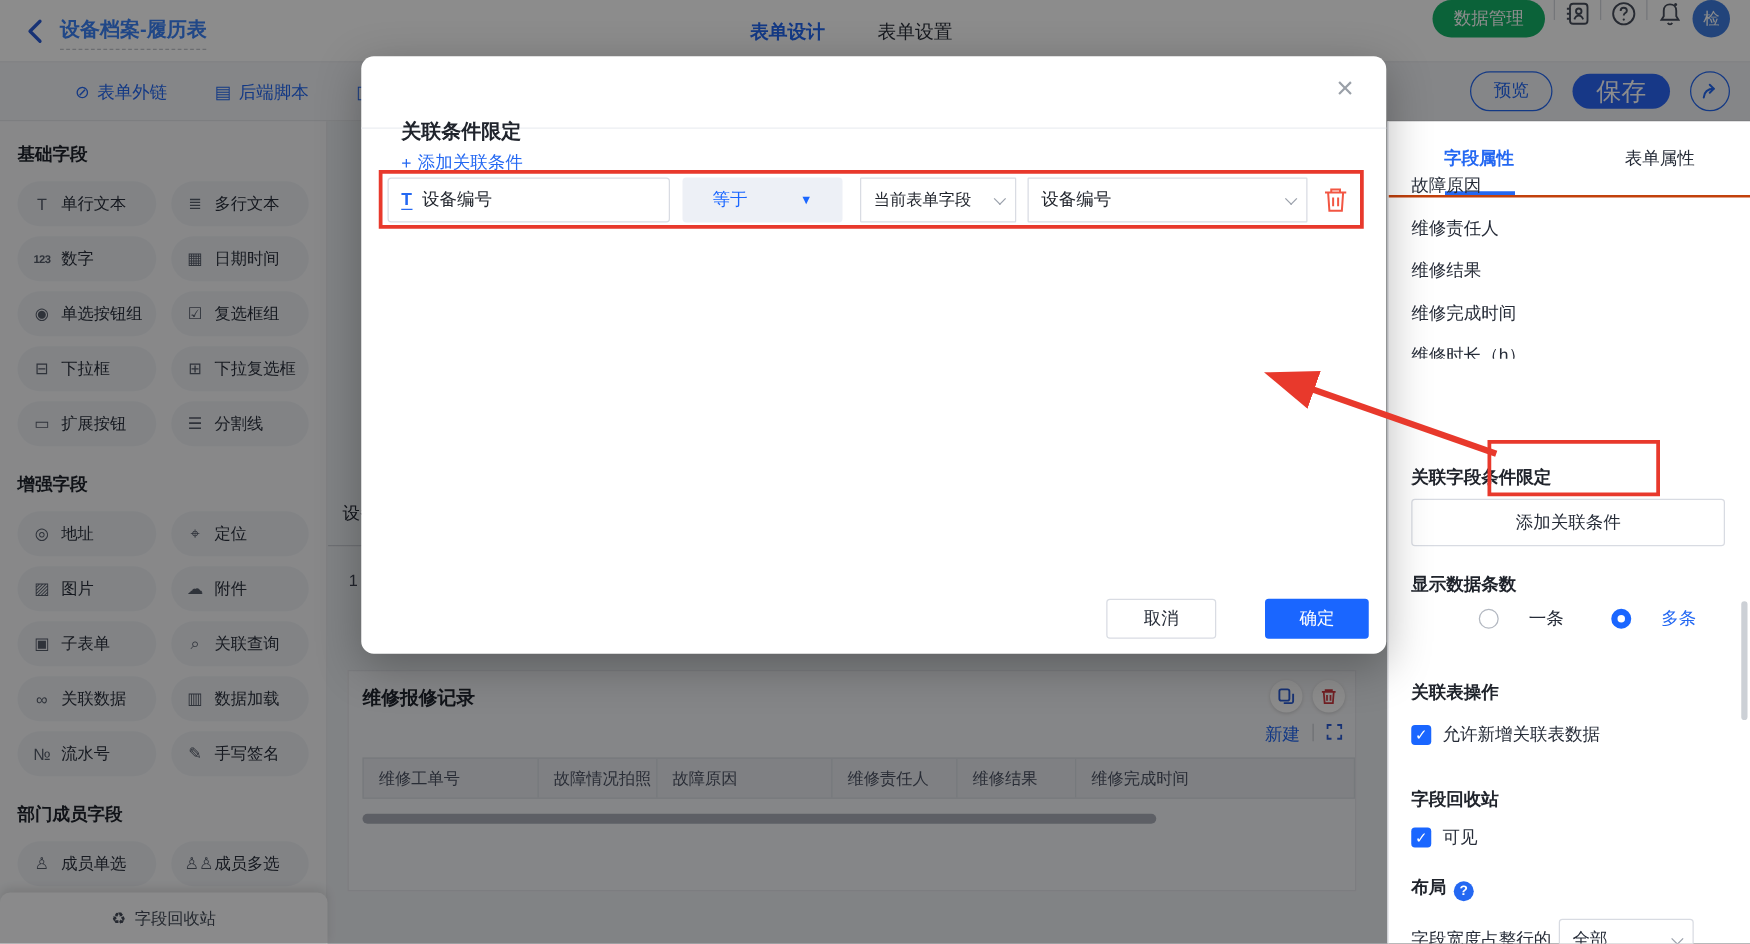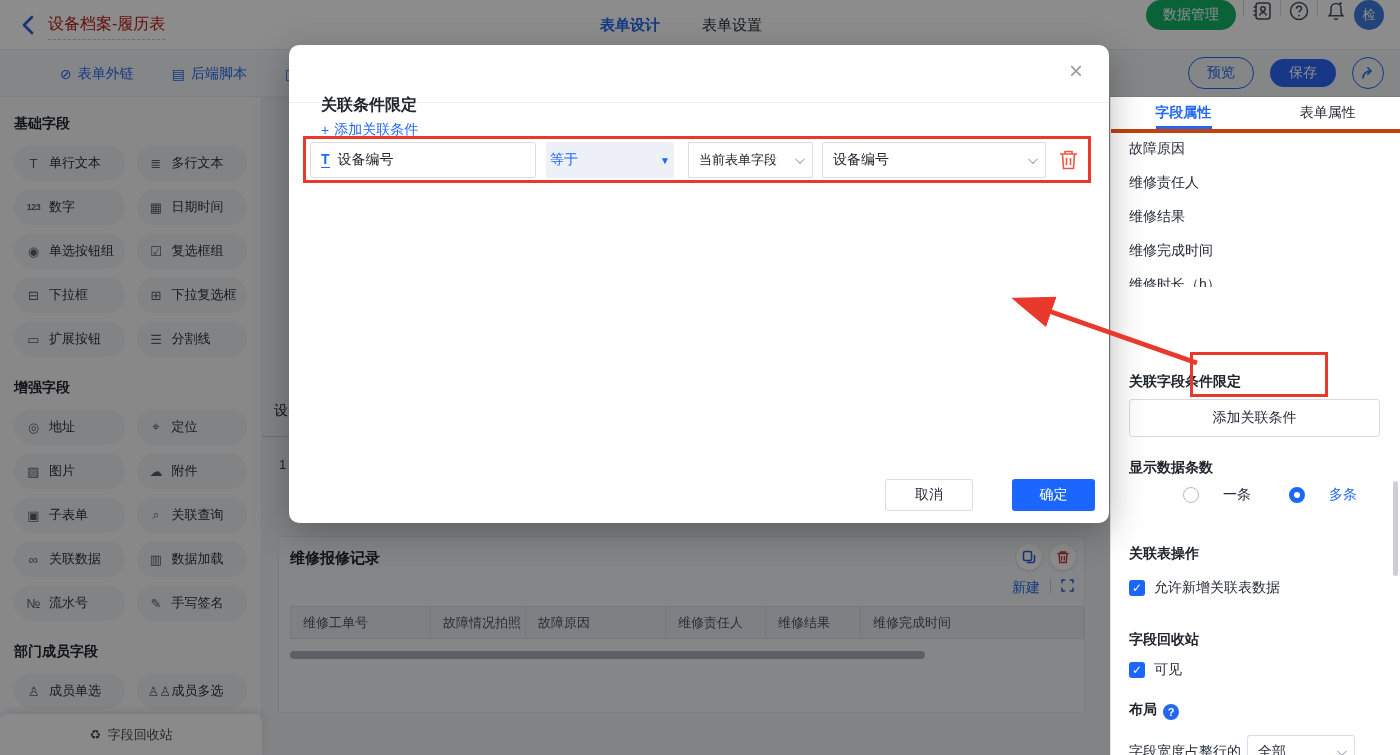--- a/index.html
+++ b/index.html
@@ -2,38 +2,38 @@
 <html><head>
 <meta charset="utf-8">
 <style>
   * { margin:0; padding:0; box-sizing:border-box; }
   body { font-family:"Liberation Sans","DejaVu Sans",sans-serif; background:#333; }
   .app { position:relative; width:1400px; height:755px; background:#eef0f3; overflow:hidden; }
 
   
   .hdr { position:absolute; top:0; left:0; right:0; height:50px; background:#fff; border-bottom:1px solid #e8eaee; z-index:10; }
   .hdr-back { position:absolute; left:18px; top:14px; width:22px; height:22px; cursor:pointer; }
-  .hdr-title { position:absolute; left:48px; top:14px; font-size:16px; font-weight:400; color:#b91c1c; border-bottom:1px dashed #c3c7cd; padding-bottom:4px; }
+  .hdr-title { position:absolute; left:48px; top:14px; font-size:16px; font-weight:700; color:#3b82f6; border-bottom:1px dashed #c3c7cd; padding-bottom:4px; }
   .hdr-tabs { position:absolute; left:600px; top:0; height:50px; display:flex; gap:42px; align-items:center; }
   .hdr-tab { font-size:15px; color:#2b303a; cursor:pointer; }
   .hdr-tab.active { color:#2468f2; font-weight:600; }
   .hdr-right { position:absolute; right:16px; top:0; height:50px; display:flex; align-items:flex-start; gap:7px; }
   .pill-green { height:30px; padding:0 17px; border-radius:15px; background:#15b368; color:#fff; font-size:14px; display:flex; align-items:center; cursor:pointer; }
   .hdr-div { width:1px; height:16px; background:#d4d7dd; }
   .hdr-ic { width:22px; height:22px; color:#474e5b; cursor:pointer; }
   .avatar { width:30px; height:30px; border-radius:50%; background:#3f7de0; color:#fff; font-size:13px; display:flex; align-items:center; justify-content:center; cursor:pointer; }
 
   
   .tb { position:absolute; top:50px; left:0; right:0; height:47px; background:#f3f4f7; border-bottom:1px solid #e3e5ea; z-index:5; }
   .tb-links { position:absolute; left:60px; top:0; height:47px; display:flex; gap:38px; align-items:center; }
   .tb-link { font-size:14px; color:#2468f2; display:flex; gap:6px; align-items:center; cursor:pointer; white-space:nowrap; }
   .tb-link .g { font-size:14px; }
   .tb-right { position:absolute; right:16px; top:7px; display:flex; gap:16px; align-items:center; }
   .btn-preview { height:32px; padding:0 18px; border-radius:16px; border:1px solid #2468f2; color:#2468f2; background:transparent; font-size:14px; display:flex; align-items:center; cursor:pointer; }
-  .btn-save { height:28px; padding:0 19px; border-radius:16px; background:#2a66f6; color:#fff; font-size:14px; display:flex; align-items:center; cursor:pointer; }
+  .btn-save { height:28px; padding:0 19px; border-radius:16px; background:#2a66f6; color:#fff; font-size:20px; display:flex; align-items:center; cursor:pointer; }
   .btn-share { width:32px; height:32px; border-radius:50%; border:1px solid #2468f2; color:#2468f2; display:flex; align-items:center; justify-content:center; cursor:pointer; }
 
   
   .sb { position:absolute; top:97px; left:0; width:262px; bottom:0; background:#f7f8fa; border-right:1px solid #e6e8ec; padding:18px 14px; z-index:5; }
   .sb h3 { font-size:14px; font-weight:700; color:#20242c; margin-bottom:12px; }
   .sb-grid { display:grid; grid-template-columns:1fr 1fr; gap:8px 12px; margin-bottom:22px; }
   .fbtn { height:36px; border-radius:18px; background:#edeff3; display:flex; align-items:center; padding:0 11px; gap:7px; font-size:13px; color:#2a303c; cursor:grab; white-space:nowrap; overflow:hidden; }
   .fbtn .g { width:17px; text-align:center; color:#565d6b; font-size:13px; flex:none; }
   .fbtn .g.num { font-size:9px; font-weight:700; letter-spacing:-0.5px; }
   .sb-recycle { position:absolute; left:0; bottom:0; width:262px; height:41px; background:#fbfcfd; border-radius:8px 8px 0 0; box-shadow:0 -3px 8px rgba(0,0,0,0.10); display:flex; align-items:center; justify-content:center; gap:7px; font-size:13px; color:#454c59; cursor:pointer; z-index:6; }
@@ -53,21 +53,21 @@
   .thead { position:absolute; left:11px; top:69px; right:0; height:33px; background:#e7eaef; border:1px solid #d8dce2; display:flex; font-size:13px; color:#4c5263; }
   .th { line-height:31px; padding-left:12px; border-right:1px solid #d8dce2; overflow:hidden; white-space:nowrap; flex:none; }
   .hbar { position:absolute; left:11px; top:114px; width:795px; height:8px; }
   .hbar .thumb { width:635px; height:8px; border-radius:4px; background:#a9aeb8; cursor:pointer; }
 
   
   .dim { position:absolute; inset:0; background:rgba(0,0,0,0.45); z-index:50; }
 
   
   .pn { position:absolute; top:97px; left:1110px; width:290px; bottom:0; background:#fff; border-left:1px solid #e2e4e9; z-index:60; }
-  .pn-tabs { position:relative; height:36px; border-bottom:4px solid #c2410c; display:flex; }
+  .pn-tabs { position:relative; height:61px; border-bottom:2px solid #c2410c; display:flex; }
   .pn-tab { flex:1; display:flex; align-items:center; justify-content:center; font-size:14px; color:#262c38; cursor:pointer; }
   .pn-tab.active { color:#2468f2; font-weight:600; }
   .pn-underline { position:absolute; left:45px; bottom:0; width:56px; height:3px; background:#2468f2; }
   .pn-body { position:absolute; top:44px; left:0; right:0; bottom:0; }
   .pn-list { position:absolute; top:0; left:18px; right:18px; height:146px; overflow:hidden; }
   .pn-li { height:34px; line-height:34px; font-size:14px; color:#262c38; cursor:pointer; }
   .pn-li:first-child { margin-top:-10px; }
   .pn-h { position:absolute; left:18px; font-size:14px; font-weight:700; color:#20242c; }
   .btn-addcond { position:absolute; left:18px; right:20px; top:258px; height:38px; background:#fff; border:1px solid #d8dbe2; border-radius:3px; font-size:14px; color:#262c38; display:flex; align-items:center; justify-content:center; cursor:pointer; }
   .radios { position:absolute; left:72px; top:345px; display:flex; gap:38px; align-items:center; }
@@ -85,21 +85,21 @@
   .chev { width:7px; height:7px; border-right:1.5px solid #9aa0ab; border-bottom:1.5px solid #9aa0ab; transform:rotate(45deg) translateY(-2px); flex:none; }
 
   
   .modal { position:absolute; left:289px; top:45px; width:820px; height:478px; background:#fff; border-radius:10px; box-shadow:0 10px 36px rgba(0,0,0,.28); z-index:100; }
   .m-hd { position:relative; height:58px; border-bottom:1px solid #eceef2; }
   .m-title { position:absolute; left:32px; top:20px; font-size:16px; font-weight:600; color:#20242c;margin-top:30px; }
   .m-close { position:absolute; right:26px; top:14px; font-size:24px; color:#9aa0a8; cursor:pointer; line-height:1; }
   .m-add { position:absolute; left:32px; top:76px; font-size:14px; color:#2468f2; display:flex; gap:5px; align-items:center; cursor:pointer; }
   .m-input { position:absolute; top:97px; height:36px; border:1px solid #d9dce3; border-radius:3px; background:#fff; display:flex; align-items:center; padding:0 10px; gap:8px; font-size:14px; color:#22262e; }
   .m-input .ticon { color:#2468f2; font-weight:700; font-size:14px; border-bottom:1.5px solid #2468f2; line-height:1.1; cursor:text; }
-  .m-op { position:absolute; left:257px; top:97px; width:128px; height:36px; background:#edf0f6; border-radius:3px; display:flex; align-items:center; justify-content:space-between; padding:0 4px; font-size:14px; color:#1a66ff; cursor:pointer; }
+  .m-op { position:absolute; left:257px; top:97px; width:128px; height:36px; background:#edf0f6; border-radius:3px; display:flex; align-items:center; justify-content:space-between; padding:0 24px; font-size:14px; color:#1a66ff; cursor:pointer; }
   .m-op .tri { color:#1a66ff; font-size:10px; }
   .m-sel { position:absolute; top:97px; height:36px; border:1px solid #d9dce3; border-radius:1px; background:#fff; display:flex; align-items:center; justify-content:space-between; padding:0 10px; font-size:13px; color:#22262e; cursor:pointer; }
   .m-trash { position:absolute; left:769px; top:104px; width:21px; height:22px; color:#f25643; cursor:pointer; }
   .m-btn { position:absolute; top:434px; height:32px; border-radius:3px; font-size:14px; display:flex; align-items:center; justify-content:center; cursor:pointer; }
   .m-cancel { left:596px; width:88px; border:1px solid #d9dce3; background:#fff; color:#262c38; }
   .m-ok { left:723px; width:83px; background:#1a66ff; color:#fff; }
 
   
   .ann { position:absolute; border:3px solid #e8392c; z-index:200; pointer-events:none; }
   .ann-arrow { position:absolute; left:1005px; top:290px; z-index:200; pointer-events:none; }

